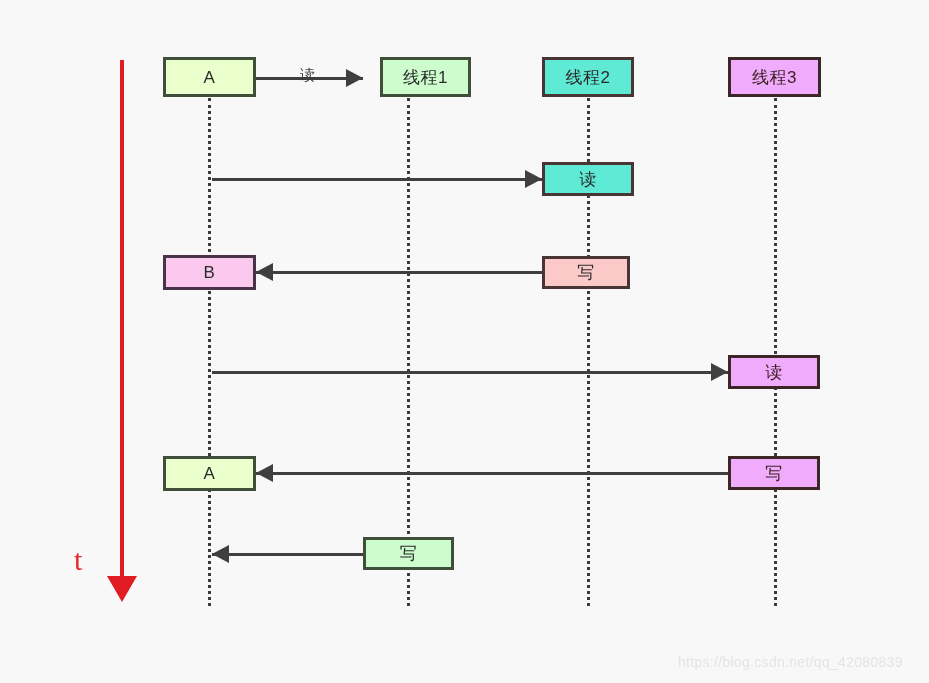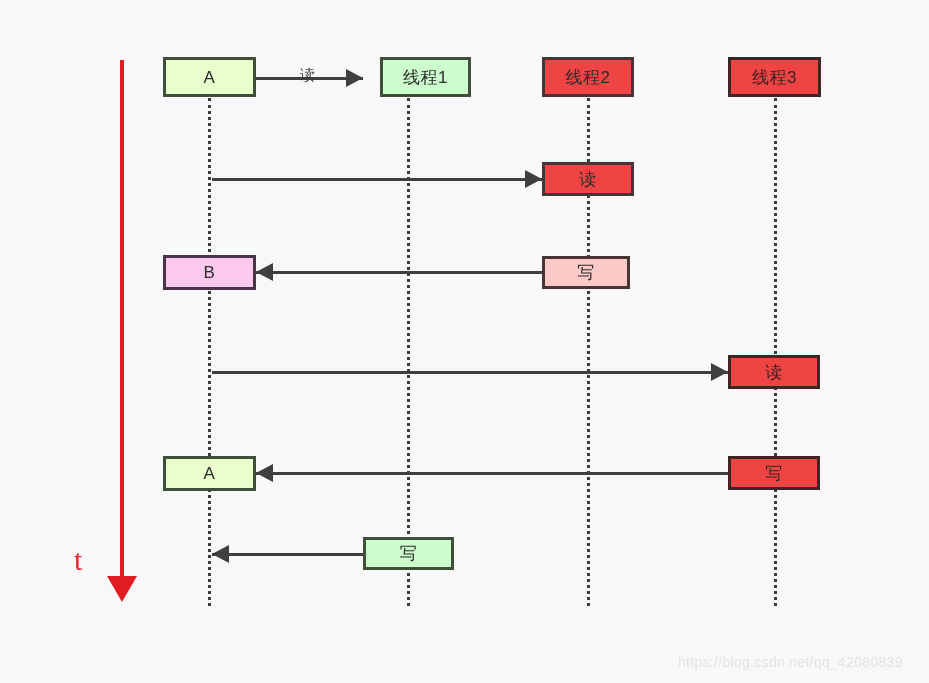--- a/index.html
+++ b/index.html
@@ -29,24 +29,24 @@
     border: 3px solid #3c3c3c;
     font-size: 17px;
     color: #2b2b2b;
     letter-spacing: 0.5px;
     line-height: 1;
     white-space: nowrap;
   }
   .node.header { font-size: 17px; }
   .node.green-light { background: #e9ffcc; border-color: #3f4f3a; }
   .node.green-mint  { background: #cdfdcd; border-color: #3f4f3a; }
-  .node.pink-light  { background: #ef4444; border-color: #4a3535; }
+  .node.pink-light  { background: #5eead4; border-color: #4a3535; }
   .node.pink-mid    { background: #fcc9c9; border-color: #4a3535; }
   .node.pink-magenta{ background: #fcc9ee; border-color: #493447; }
-  .node.red-bright  { background: #ef4444; border-color: #3c2626; color: #3a1f1f; }
+  .node.red-bright  { background: #f0abfc; border-color: #3c2626; color: #3a1f1f; }
 
   .arrow-line {
     position: absolute;
     height: 0;
     border-top: 3px solid #3f3f3f;
   }
   .arrow-head {
     position: absolute;
     width: 0;
     height: 0;

